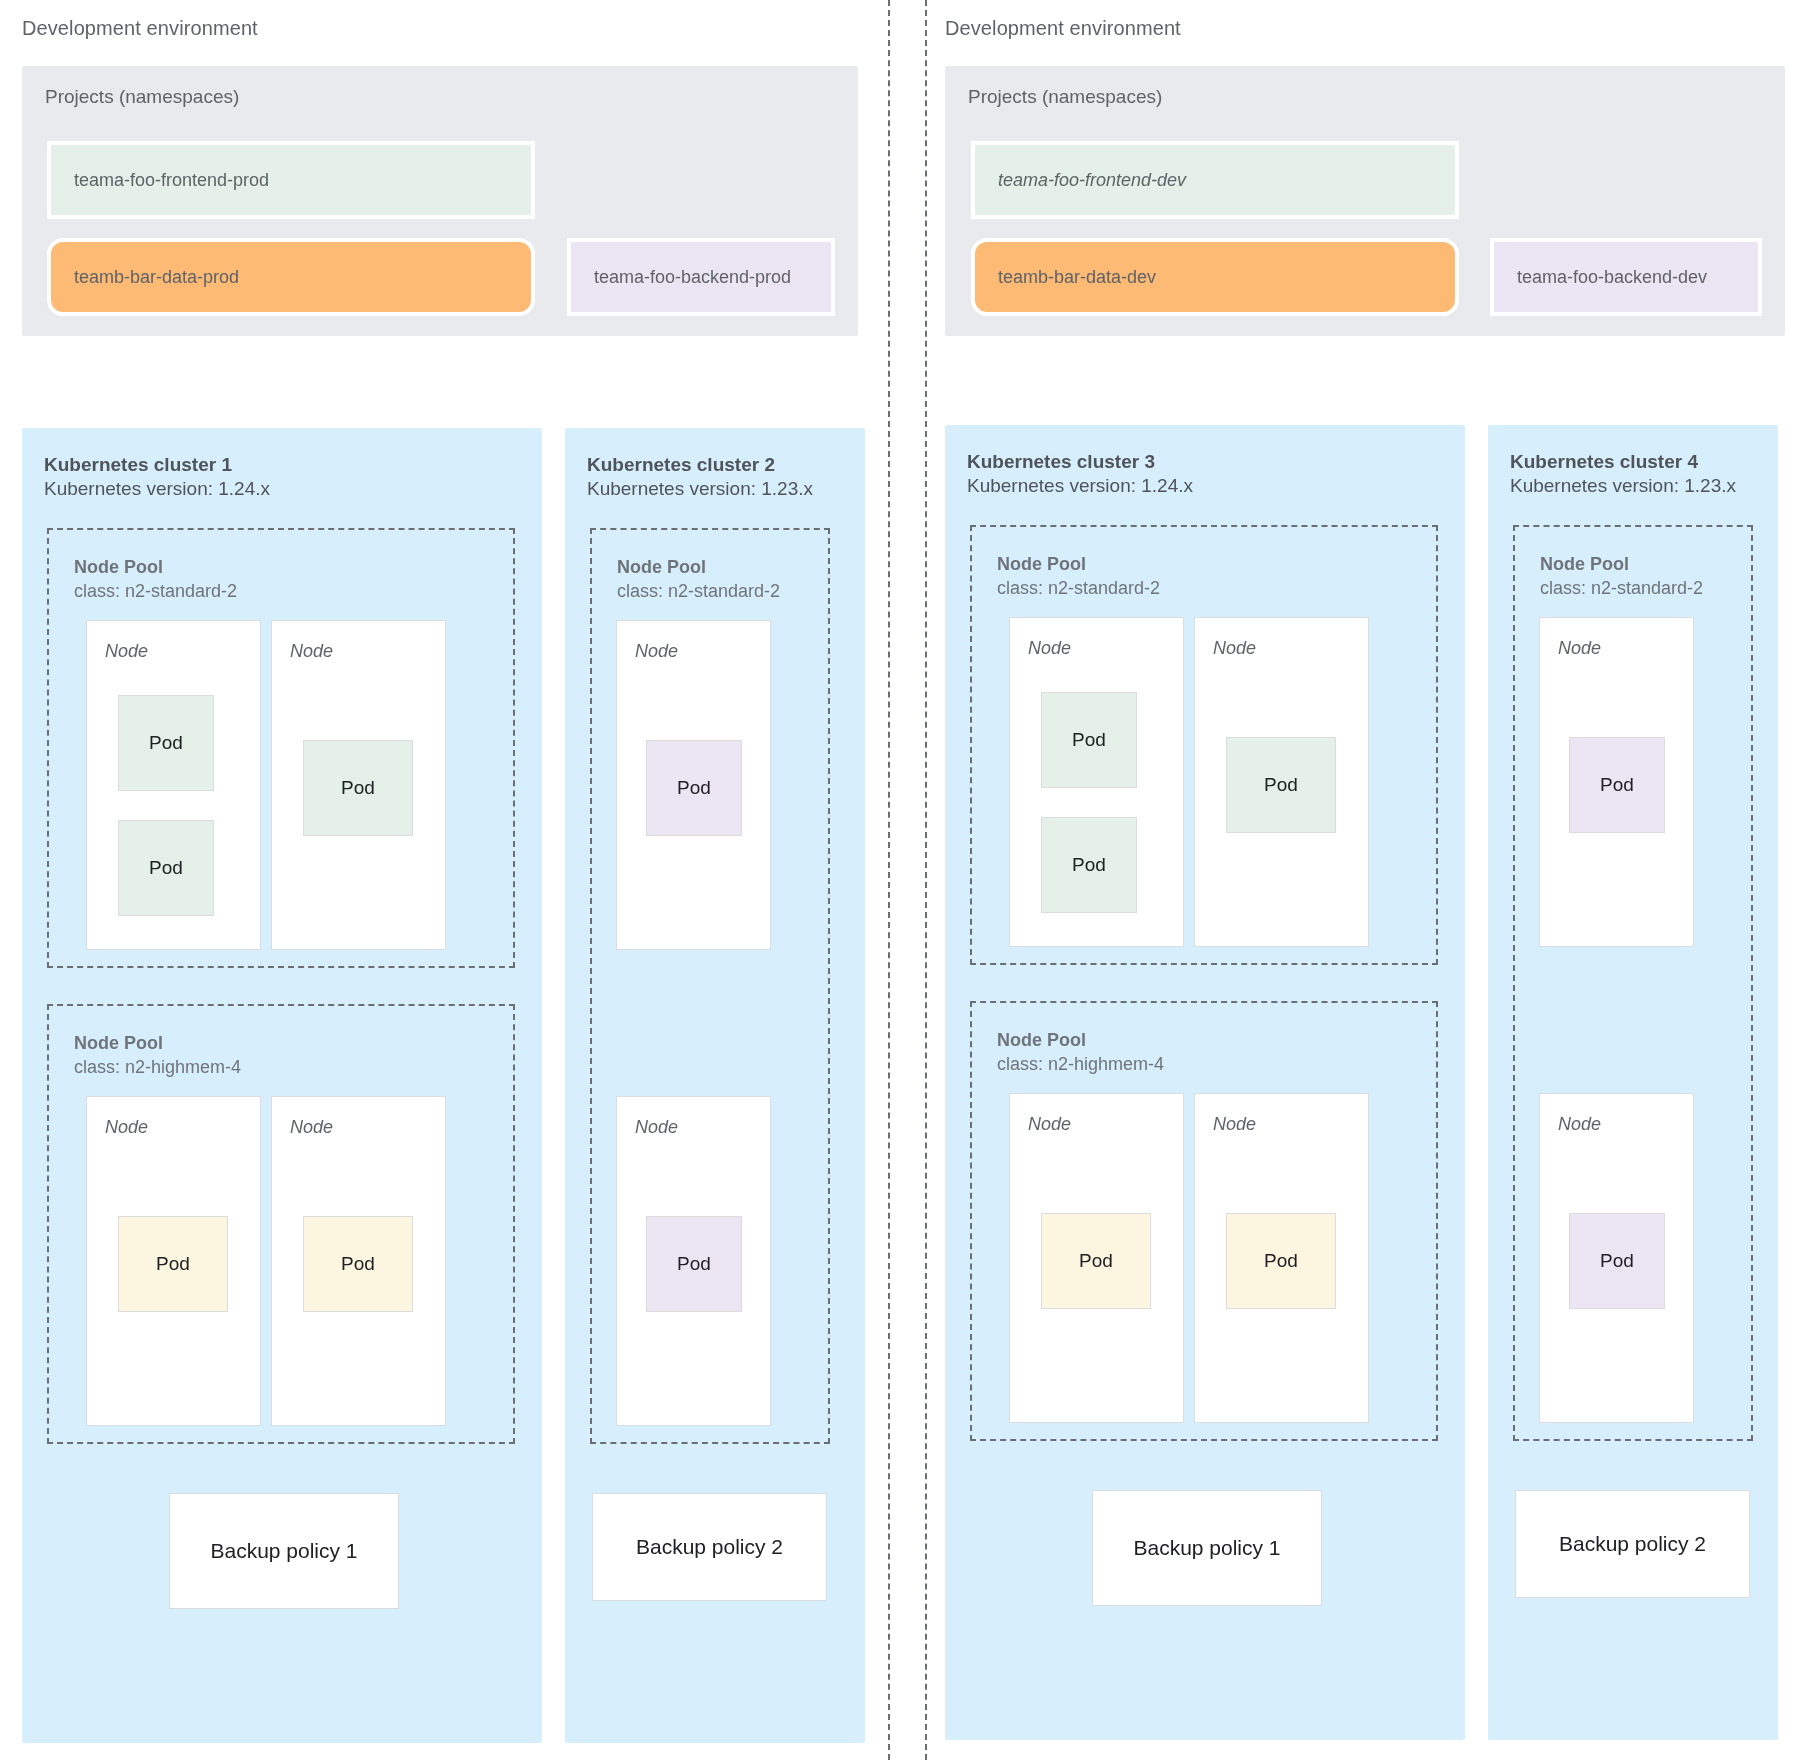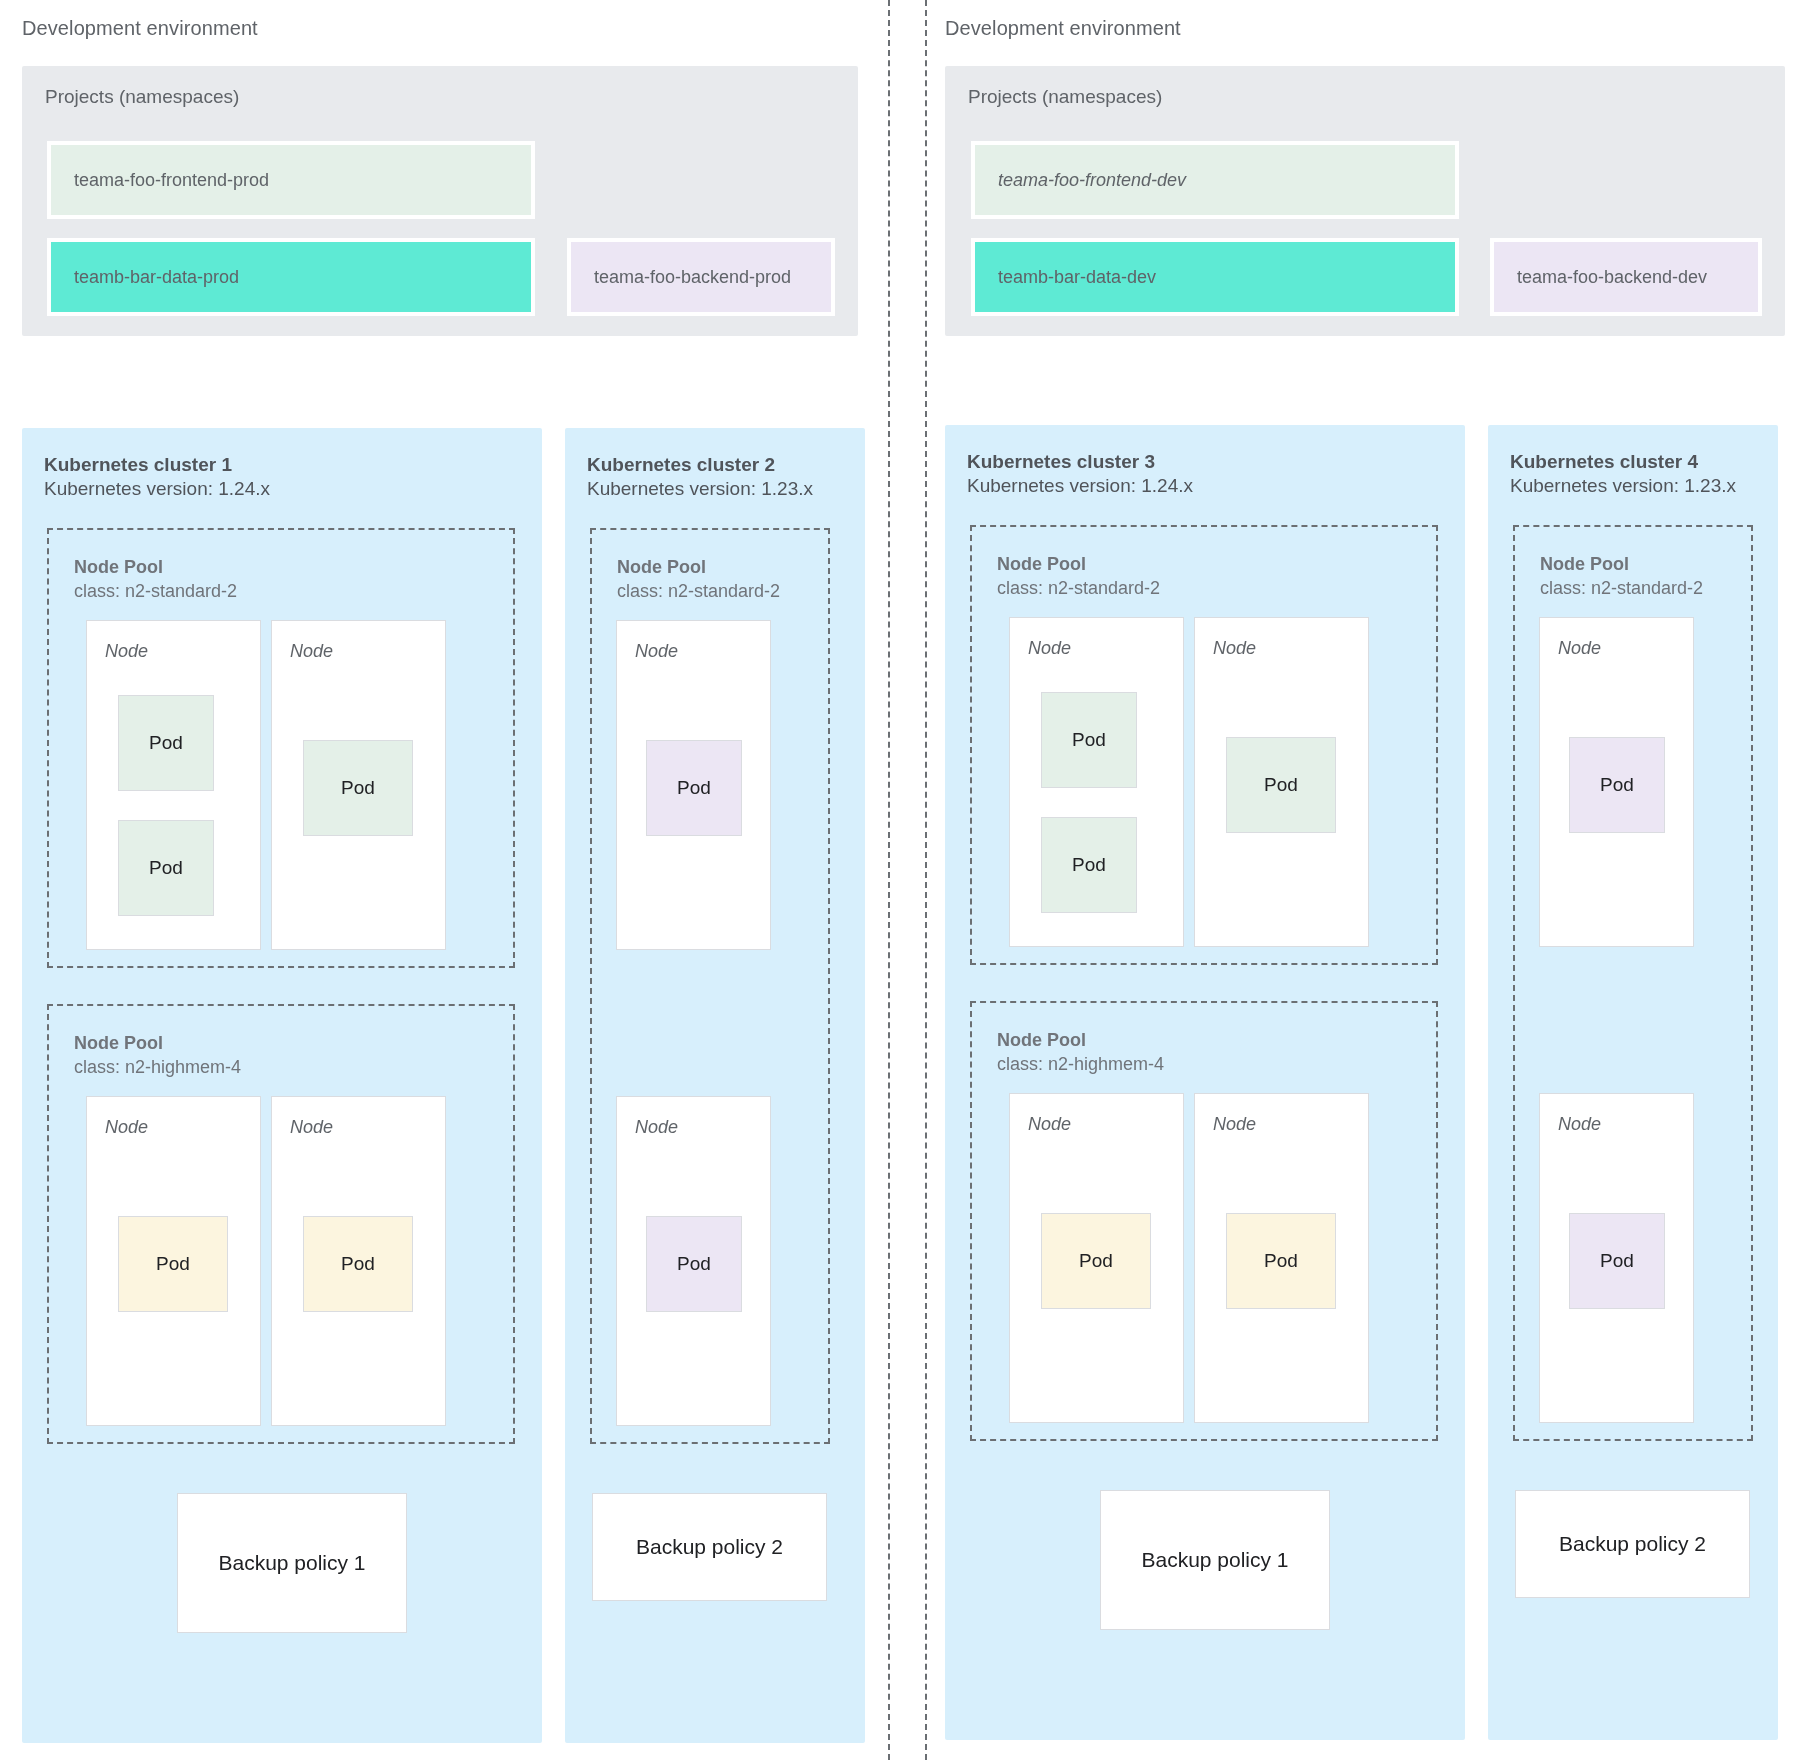--- a/index.html
+++ b/index.html
@@ -74,21 +74,21 @@
     border: 4px solid #ffffff;
     box-sizing: border-box;
     display: flex;
     align-items: center;
     padding-left: 23px;
     font-size: 18px;
     color: #5f6368;
     white-space: nowrap;
   }
   .ns-green  { background: #e4f0e8; }
-  .ns-yellow { background: #5eead4; }
+  .ns-yellow { background: #fdba74; border-radius: 16px; }
   .ns-purple { background: #ece6f4; }
 
   
   .projects-prod .ns-row1 { left: 25px;  top: 75px;  width: 488px; height: 78px; }
   .projects-prod .ns-row2a{ left: 25px;  top: 172px; width: 488px; height: 78px; }
   .projects-prod .ns-row2b{ left: 545px; top: 172px; width: 268px; height: 78px; }
 
   
   .projects-dev .ns-row1  { left: 26px;  top: 75px;  width: 488px; height: 78px; font-style: italic; }
   .projects-dev .ns-row2a { left: 26px;  top: 172px; width: 488px; height: 78px; }
@@ -203,21 +203,21 @@
     background: #ffffff;
     border: 1px solid #dadce0;
     box-sizing: border-box;
     display: flex;
     align-items: center;
     justify-content: center;
     font-size: 21px;
     color: #202124;
     white-space: nowrap;
   }
-  .backup-wide   { left: 147px; top: 1065px; width: 230px; height: 140px; margin-left: 8px; }
+  .backup-wide   { left: 147px; top: 1065px; width: 230px; height: 116px; }
   .backup-narrow { left: 27px;  top: 1065px; width: 235px; height: 108px; }
 </style>
 </head>
 <body>
 
 <div class="canvas">
 
   <div class="env env-prod">
 
     <div class="env-title">Development environment</div>

